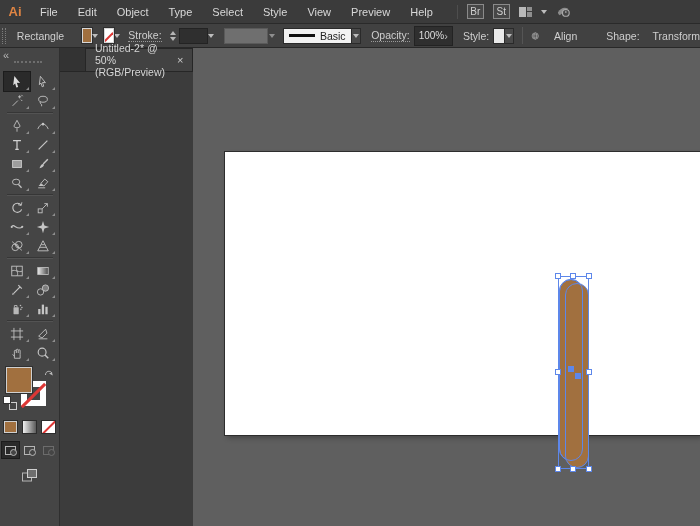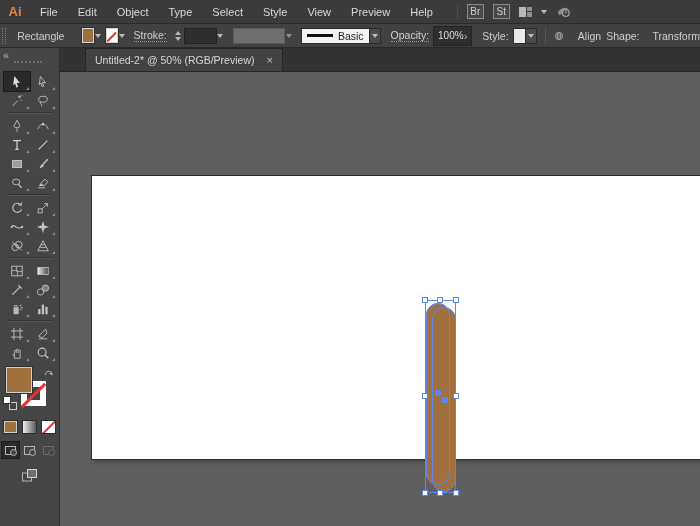--- a/index.html
+++ b/index.html
@@ -94,21 +94,21 @@
   .modes-row { display:flex; gap:2px; margin-top:8px; }
   .mode-btn { width:17px; height:16px; display:flex; align-items:center; justify-content:center; }
   .mode-btn.active { background:#2a2a2a; box-shadow:0 0 0 1px #1c1c1c; }
   .mode-glyph { width:11px; height:9px; border:1px solid #b5b5b5; position:relative; }
   .mode-glyph::after { content:''; position:absolute; right:-2px; bottom:-2px; width:5px; height:5px;
                        border:1px solid #b5b5b5; border-radius:50%; background:#454545; }
   .mode-btn.dim { opacity:.35; }
   .screenmode { margin-top:10px; }
 
   
-  .docarea { flex:1; display:flex; flex-direction:column; min-width:0; }
+  .docarea { flex:1; display:flex; min-width:0; }
   .tabstrip { height:24px; background:#333333; border-bottom:1px solid #262626; display:flex;
               align-items:flex-end; flex:0 0 24px; }
   .doc-tab { margin-left:25px; height:23px; background:#424242; border:1px solid #262626; border-bottom:none;
              display:flex; align-items:center; padding:0 9px; font-size:10.5px; color:#d6d6d6; gap:12px; }
   .tab-close { color:#c9c9c9; font-size:11px; line-height:1; }
 
   .canvas { flex:1; position:relative; background:#5f5f5f; overflow:hidden; }
   .artboard { position:absolute; left:32px; top:104px; width:calc(100% - 32px); height:283px;
               background:#ffffff; box-shadow:0 0 0 1px #2d2d2d, 2px 3px 5px rgba(0,0,0,.28); }
   .watermark { position:absolute; left:403px; top:309px; width:158px; text-align:center;
@@ -204,21 +204,21 @@
     <div class="chev-box">
         <span class="chev"></span>
       </div>
     <div class="vsep"></div>
     <svg width="14" height="14" viewBox="0 0 16 16">
       <circle cx="8" cy="8" r="6" stroke="#b8b8b8" fill="none"></circle>
       <ellipse cx="8" cy="8" rx="2.6" ry="6" stroke="#b8b8b8" fill="none"></ellipse>
       <path d="M2 8 H14 M3.2 4.8 H12.8 M3.2 11.2 H12.8" stroke="#b8b8b8" fill="none"></path>
     </svg>
     <span class="cb-label" style="margin-left:14px;">Align</span>
-    <span class="cb-label" style="margin-left:5px;">Shape:</span>
+    <span class="cb-label" style="margin-left:29px;">Shape:</span>
     <span class="cb-label" style="margin-left:13px;">Transform</span>
   </div>
 
   <div class="main">
 
     <div class="toolpanel">
       <div class="tp-head">
         <span class="tp-collapse">«</span>
         <div class="tp-grip"></div>
       </div>

